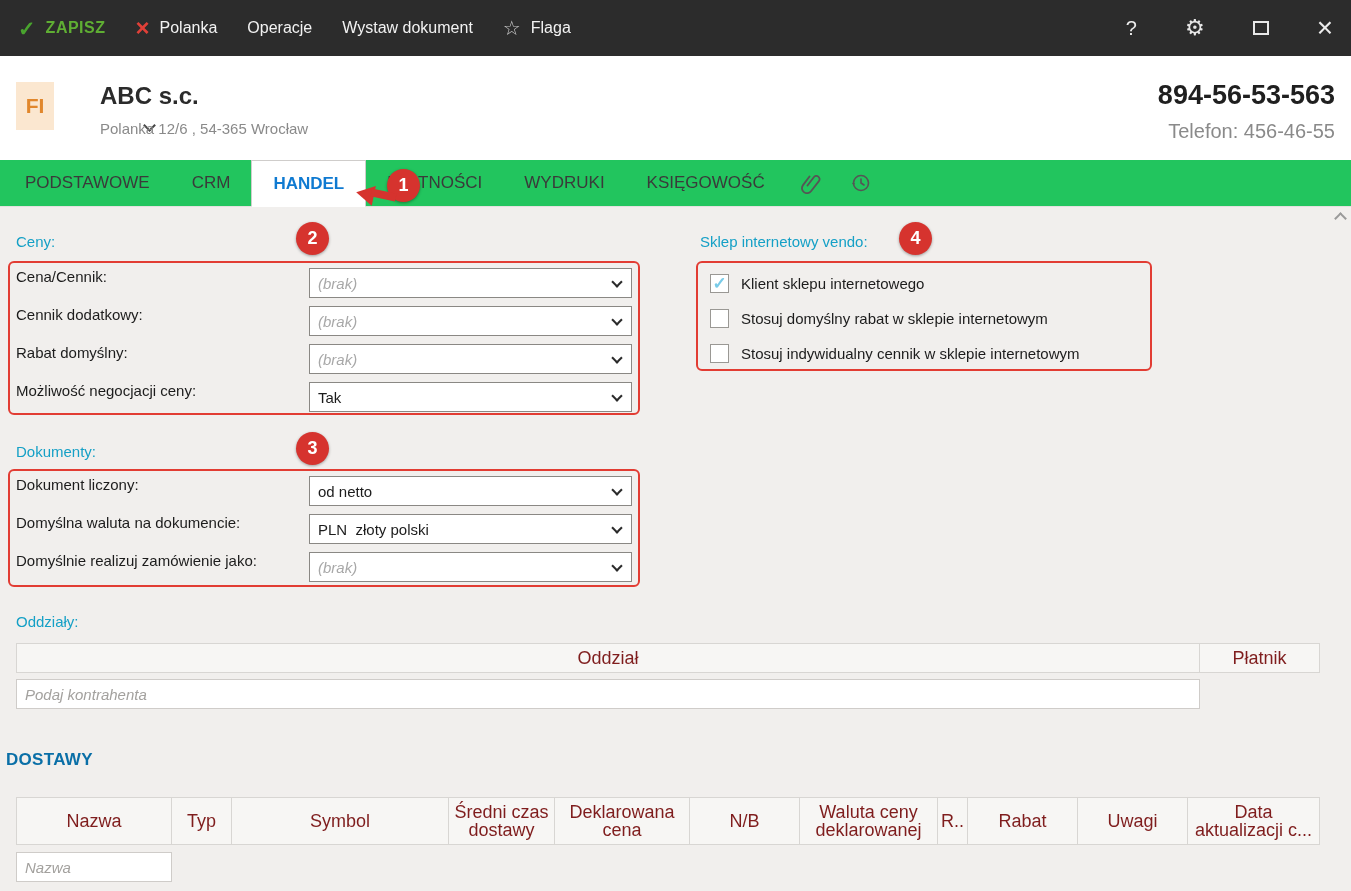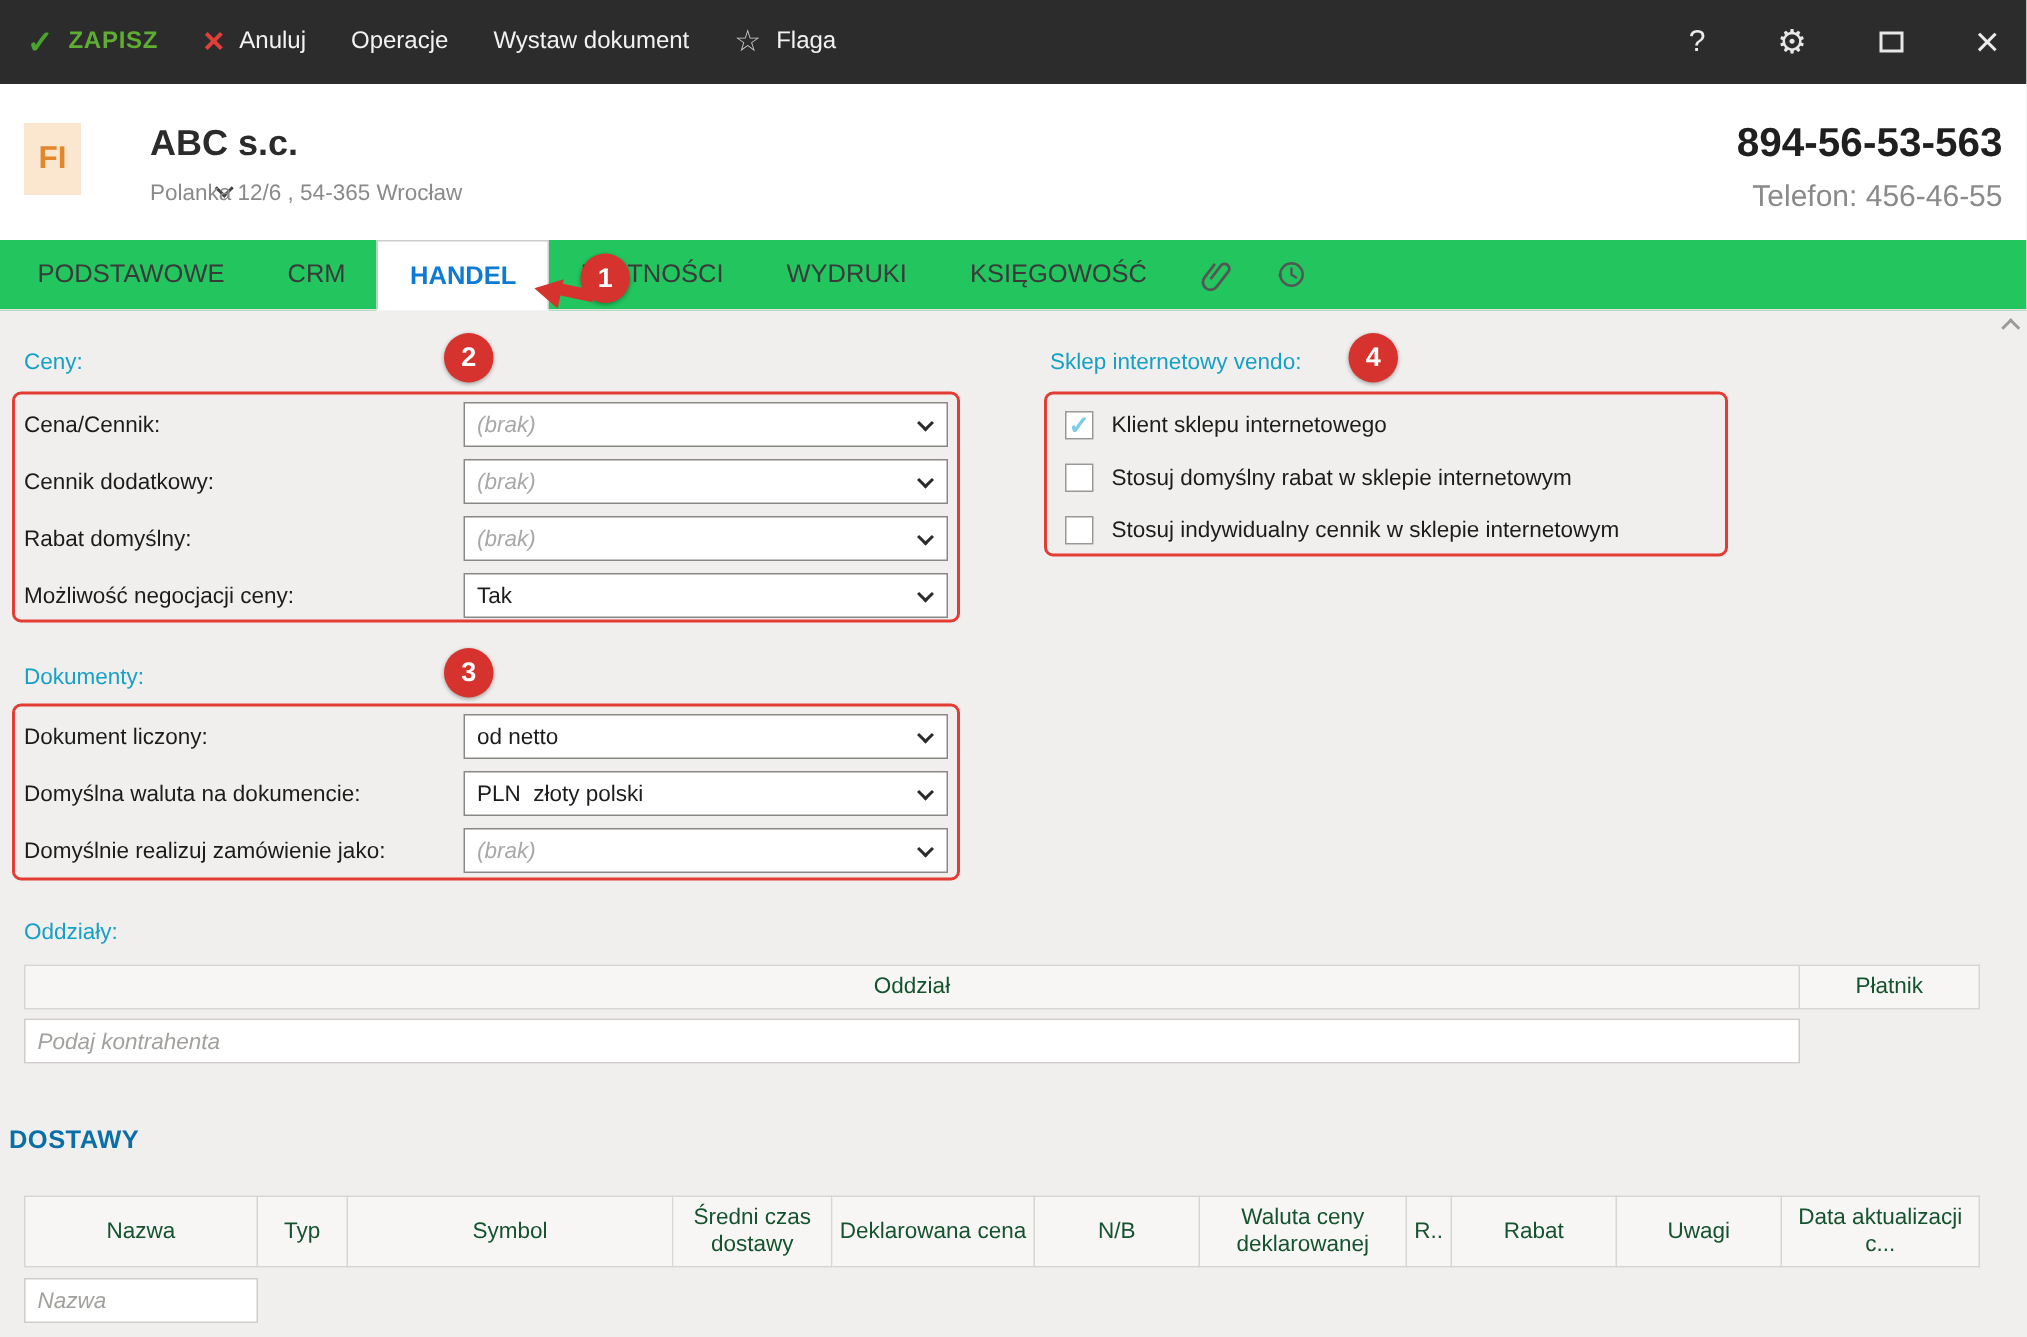--- a/index.html
+++ b/index.html
@@ -68,21 +68,21 @@
   }
   .redbox { position:absolute; border:2px solid #e23c33; border-radius:6px; padding:5px 6px; z-index:5; }
   .arrow-head {
     position:absolute; left:356px; top:184px; width:0; height:0; z-index:21;
     border-top:10px solid transparent; border-bottom:10px solid transparent;
     border-right:18px solid #d6332e; transform:rotate(12deg);
   }
   .arrow-tail { position:absolute; left:371px; top:191px; width:25px; height:8px; background:#d6332e; transform:rotate(12deg); z-index:21; }
 
   
-  .form-row { display:flex; align-items:center; height:30px; margin-bottom:8px; }
+  .form-row { display:flex; height:30px; margin-bottom:8px; }
   .form-row:last-child { margin-bottom:0; }
   .form-label { width:293px; font-size:15px; color:#1c1c1c; }
   .selectbox {
     flex:1; height:30px; background:#fff; border:1px solid #8a8884;
     display:flex; align-items:center; padding:0 26px 0 8px; position:relative;
     font-size:15px; cursor:pointer;
   }
   .selectbox span { white-space:pre; }
   .selectbox .chev2 {
     position:absolute; right:10px; top:9px; width:8px; height:8px;
@@ -98,21 +98,21 @@
     display:flex; align-items:center; justify-content:center;
     color:#79cbe8; font-weight:bold; font-size:17px; line-height:1;
   }
   .cb-label { font-size:15px; }
 
   
   .thead { position:absolute; display:flex; z-index:1; }
   .th {
     background:#f7f6f4; border:1px solid #d8d6d3; border-left:none;
     display:flex; align-items:center; justify-content:center; text-align:center;
-    font-size:15px; color:#14532d; padding:2px 4px; line-height:18px;
+    font-size:18px; color:#7f1d1d; padding:2px 4px; line-height:18px;
   }
   .th:first-child { border-left:1px solid #d8d6d3; }
   .tinput {
     position:absolute; height:30px; border:1px solid #cfccc9; background:#fff;
     font-size:15px; padding:0 8px; font-family:inherit; color:#222; outline:none;
   }
   .tinput::placeholder { color:#a3a19e; font-style:italic; }
 
   
   .scroll-up {
@@ -124,21 +124,21 @@
 </head>
 <body>
 
 <div class="toolbar">
   <div class="tb-item">
     <span class="icon-check">✓</span>
     <span class="save-label">ZAPISZ</span>
   </div>
   <div class="tb-item">
     <span class="icon-x">×</span>
-    <span>Anuluj</span>
+    <span>Polanka</span>
   </div>
   <div class="tb-item">
     <span>Operacje</span>
   </div>
   <div class="tb-item">
     <span>Wystaw dokument</span>
   </div>
   <div class="tb-item">
     <span class="icon-star">☆</span>
     <span>Flaga</span>

